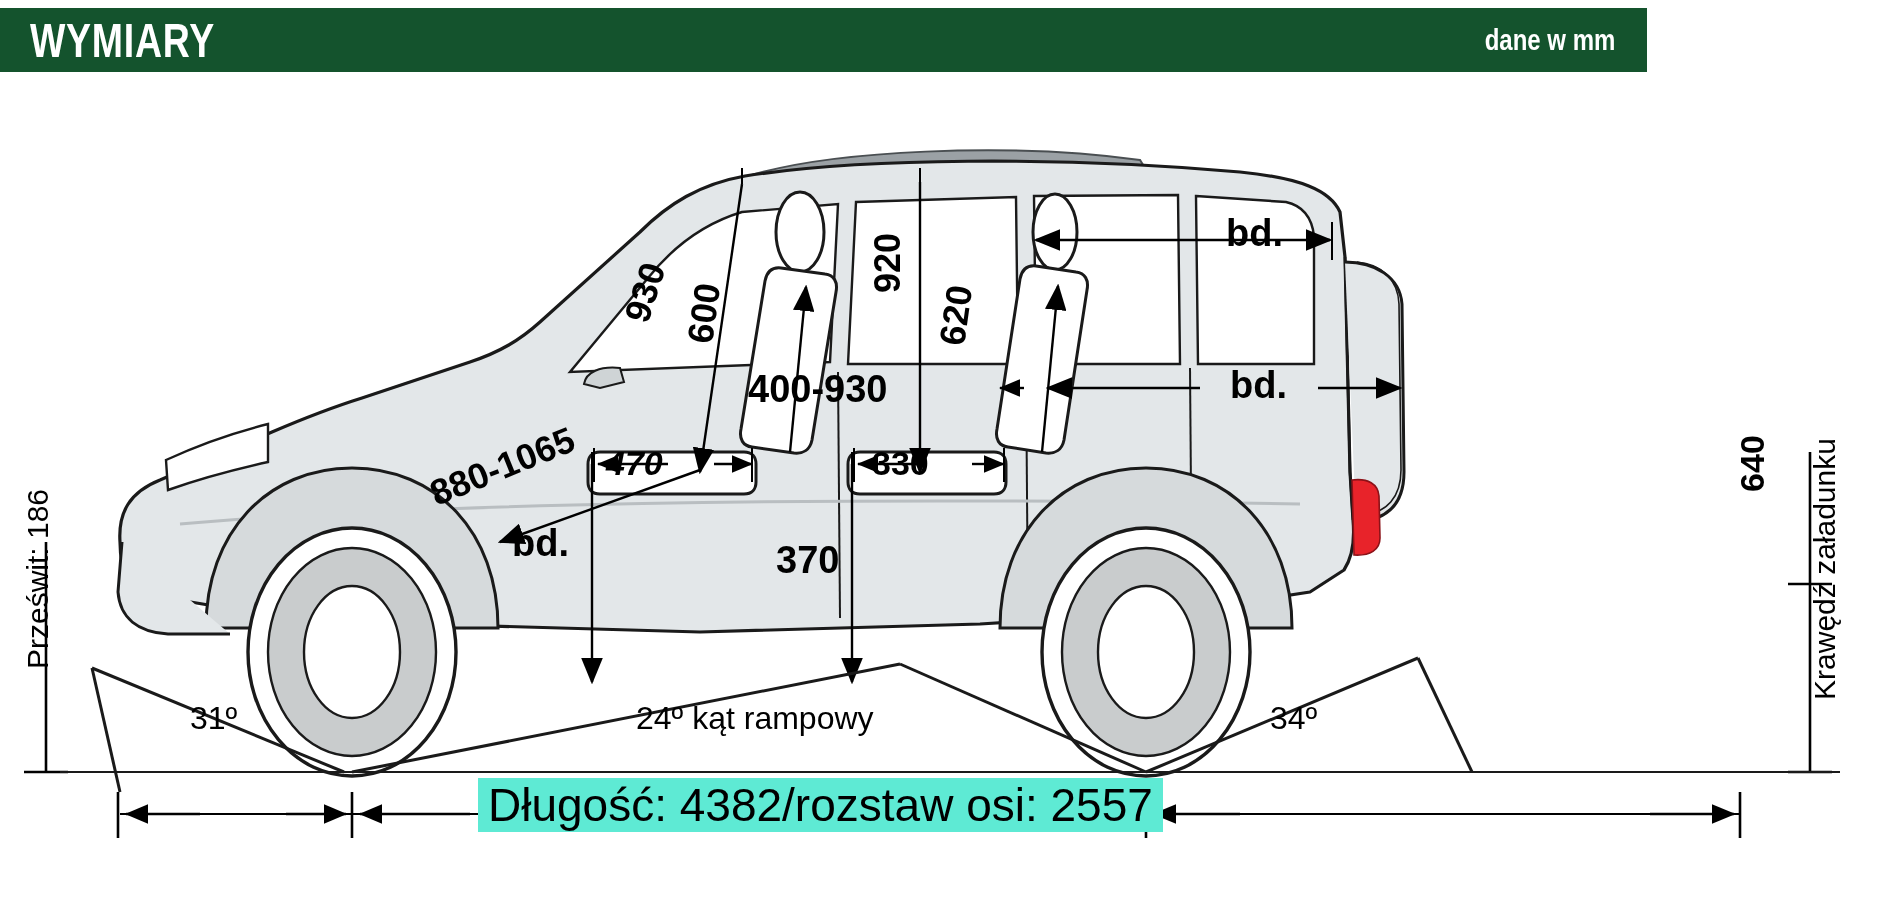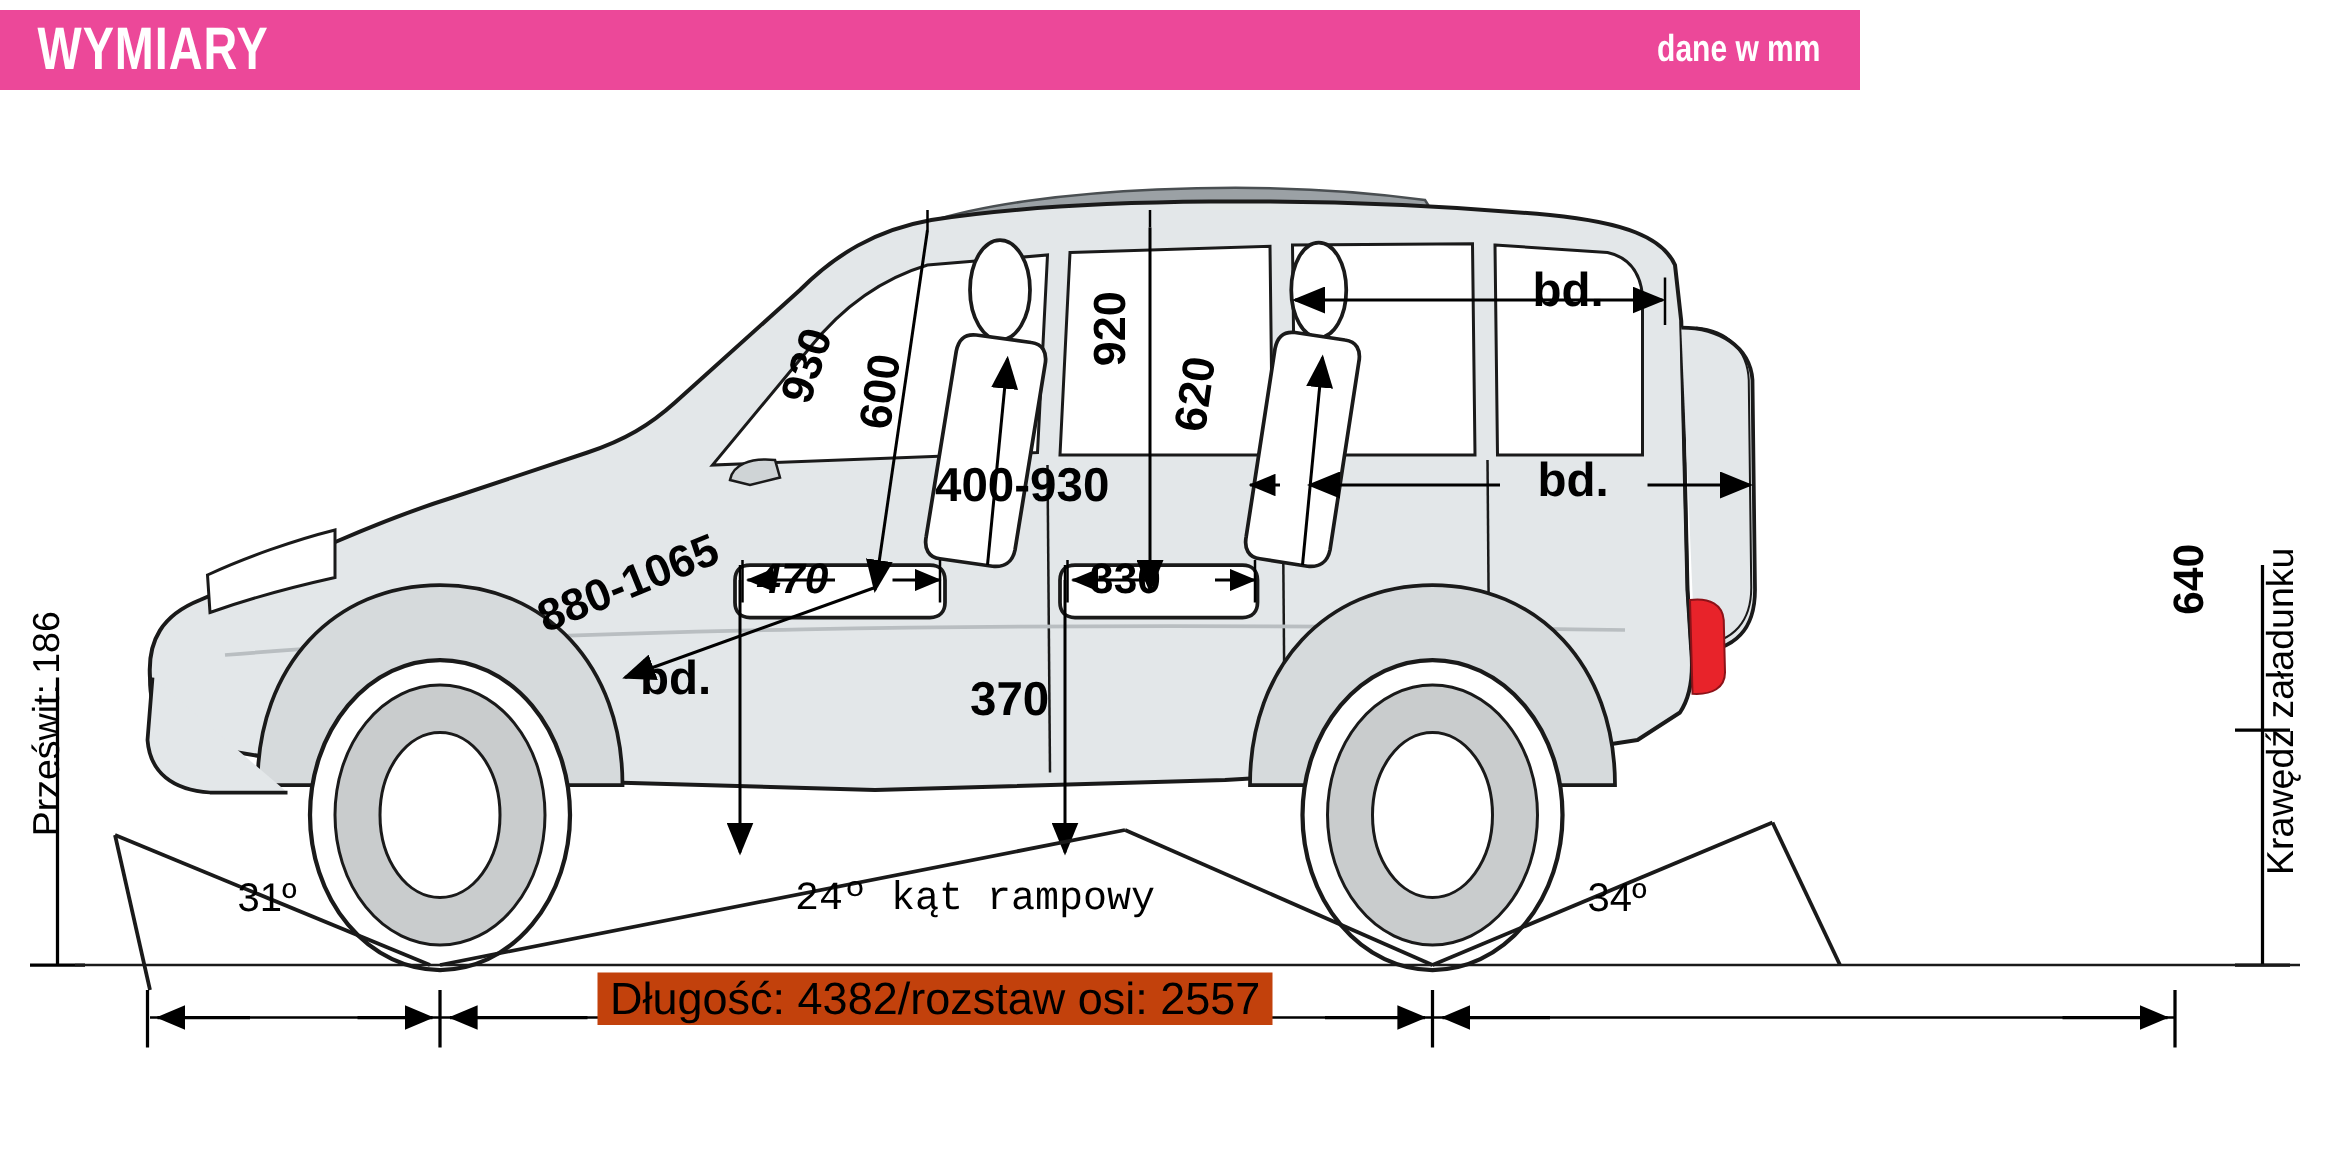--- a/index.html
+++ b/index.html
@@ -1,19 +1,19 @@
 <!DOCTYPE html>
 <html><head>
 <meta charset="utf-8">
 <style>
   html,body{margin:0;padding:0;background:#ffffff;}
   body{width:1880px;height:924px;position:relative;font-family:"Liberation Sans",sans-serif;overflow:hidden;}
 
   
-  .header{position:absolute;left:0;top:8px;width:1488px;height:64px;background:#ec4899;}
+  .header{position:absolute;left:0;top:8px;width:1647px;height:64px;background:#14532d;}
   .header-title{position:absolute;left:30px;top:50%;transform:translateY(-50%) scaleX(0.78);
     transform-origin:left center;color:#fff;font-size:48px;font-weight:bold;letter-spacing:1px;
     font-family:"Liberation Sans",sans-serif;white-space:nowrap;}
   .header-unit{position:absolute;right:32px;top:50%;transform:translateY(-50%) scaleX(0.8);
     transform-origin:right center;color:#fff;font-size:30px;font-weight:bold;white-space:nowrap;}
 
   
   .canvas{position:absolute;left:0;top:72px;width:1880px;height:852px;}
   .canvas svg{display:block;}
 
@@ -257,25 +257,25 @@
 </div>
 
 <div class="lbl bold" style="left:1230px;top:292px;font-size:38px;">
   <span>bd.</span>
 </div>
 
 <div class="lbl" style="left:190px;top:628px;font-size:32px;">
   <span>31º</span>
 </div>
 
-<div class="lbl" style="left:636px;top:628px;font-size:32px;font-family:Liberation Mono, monospace;">
+<div class="lbl" style="left:636px;top:628px;font-size:32px;">
   <span>24º kąt rampowy</span>
 </div>
 
 <div class="lbl" style="left:1270px;top:628px;font-size:32px;text-align:center;">
   <span>34º</span>
 </div>
 
-<div class="lbl" style="left:478px;top:706px;font-size:36px;background:#c2410c;padding:0 10px;">
+<div class="lbl" style="left:478px;top:706px;font-size:46px;background:#5eead4;padding:0 10px;">
   <span>Długość: 4382/rozstaw osi: 2557</span>
 </div>
 
 </div>
 
 </body></html>

